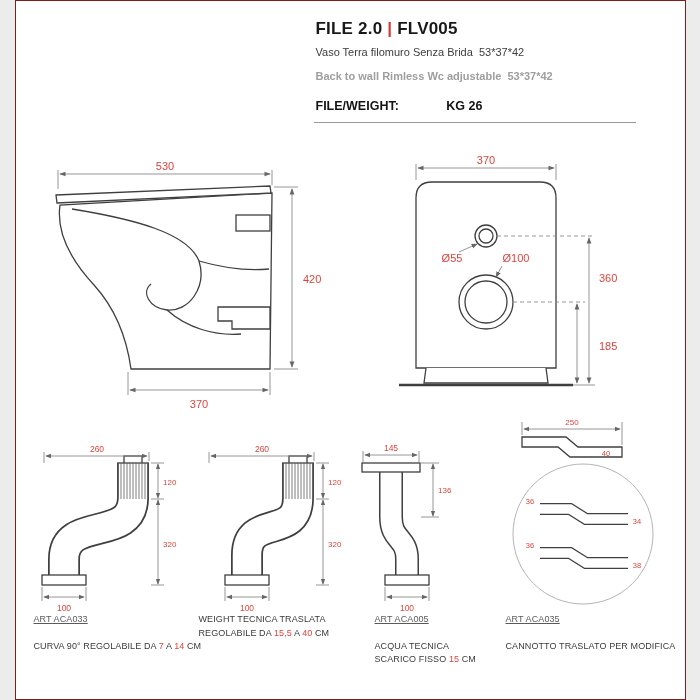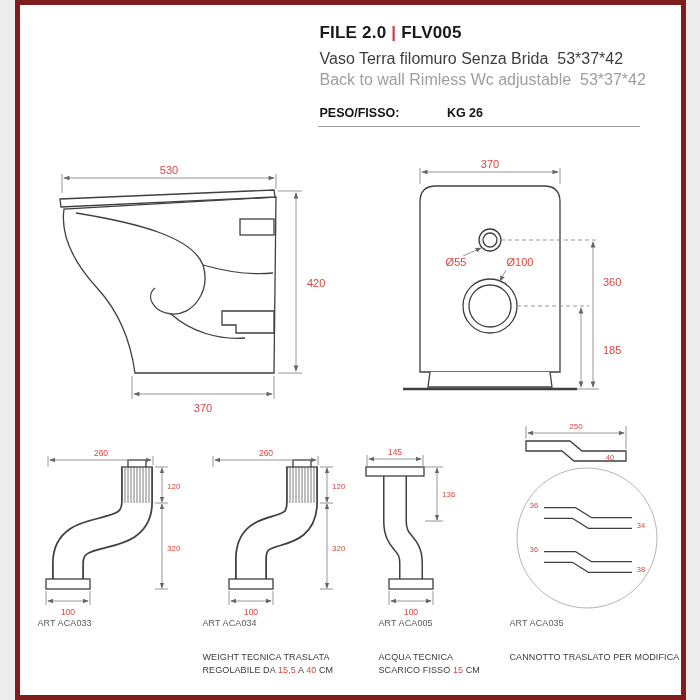--- a/index.html
+++ b/index.html
@@ -1,25 +1,25 @@
 <!DOCTYPE html>
 <html><head>
 <meta charset="utf-8">
 <style>
   *{margin:0;padding:0;box-sizing:border-box;}
   html,body{background:#ececec;}
   body{font-family:"Liberation Sans",sans-serif;}
-  .page{position:relative;width:671px;height:700px;background:#ffffff;border:5px solid #7f1d1d;margin:0 auto;overflow:hidden;}
+  .page{position:relative;width:671px;height:700px;background:#ffffff;border:1px solid #7f1d1d;margin:0 auto;overflow:hidden;}
 
   
   .hdr{position:absolute;left:300px;top:18px;width:330px;}
   .title{font-size:17px;font-weight:bold;color:#191919;letter-spacing:.2px;}
   .title .sep{color:#cf3b3b;margin:0 5px;font-weight:bold;}
-  .sub{font-size:16px;color:#3d3d3d;margin-top:7px;white-space:pre;}
-  .sub.en{color:#9e9e9e;margin-top:3px;}
+  .sub{font-size:11px;color:#3d3d3d;margin-top:7px;white-space:pre;}
+  .sub.en{color:#9e9e9e;margin-top:12px;font-weight:bold;}
   .weight{margin-top:17px;font-size:12.5px;font-weight:bold;color:#141414;}
   .weight .wv{margin-left:26px;padding-left:18px;}
   .rule{position:absolute;left:-2px;top:103px;width:322px;height:1px;background:#9a9a9a;}
 
   
   svg.draw{position:absolute;overflow:visible;}
   .dl{stroke:#8a8a8a;stroke-width:0.9;fill:none;}
   .dsh{stroke:#8a8a8a;stroke-width:0.9;fill:none;stroke-dasharray:4 3;}
   .ln{stroke:#3f3f3f;stroke-width:1.3;fill:none;}
   .fw{fill:#ffffff;stroke:#3f3f3f;stroke-width:1.3;}
@@ -27,36 +27,36 @@
   .pI{stroke:#ffffff;fill:none;}
   .ribs{stroke:#5c5c5c;stroke-width:0.8;fill:none;}
   text.dim{fill:#d8463d;font-size:11px;text-anchor:middle;font-family:"Liberation Sans",sans-serif;}
   text.d9{font-size:8.5px;}
   text.d8{font-size:8px;}
   text.d7{font-size:7.5px;}
   text.as{text-anchor:start;}
 
   
   .cap{position:absolute;top:612px;font-size:9px;color:#3a3a3a;line-height:1.5;letter-spacing:.1px;}
-  .cap .art{color:#5a5a5a;margin-bottom:20px;}
+  .cap .art{color:#5a5a5a;margin-bottom:13px;text-decoration:underline;}
   .rd{color:#d8463d;}
 </style>
 </head>
 <body>
 
 <div class="page">
 
   <header class="hdr">
     <div class="title">
       <span>FILE 2.0</span><span class="sep">|</span><span>FLV005</span>
     </div>
     <div class="sub">Vaso Terra filomuro Senza Brida  53*37*42</div>
     <div class="sub en">Back to wall Rimless Wc adjustable  53*37*42</div>
     <div class="weight">
-      <span class="wl">PESO/FISSO:</span>
+      <span class="wl">FILE/WEIGHT:</span>
       <span class="wv">KG 26</span>
     </div>
     <div class="rule"></div>
   </header>
 
   <svg class="draw" style="left:20px;top:158px" width="300" height="265" viewBox="0 0 300 265">
     <defs>
       <marker id="arS" viewBox="0 0 8 8" refX="7" refY="4" markerWidth="7" markerHeight="7" orient="auto-start-reverse">
         <path d="M0,1L8,4L0,7Z" fill="#666"></path>
       </marker>
@@ -259,24 +259,24 @@
     <text class="dim d8" x="66" y="8">250</text>
     <text class="dim d7" x="100" y="38.5">40</text>
     <text class="dim d7" x="24" y="87">36</text>
     <text class="dim d7" x="131" y="107">34</text>
     <text class="dim d7" x="24" y="131">36</text>
     <text class="dim d7" x="131" y="151">38</text>
   </svg>
 
   <div class="cap" style="left:18px;width:172px">
     <div class="art">ART ACA033</div>
+    <div><span>CURVA 90° REGOLABILE DA </span><span class="rd">7</span><span> A </span><span class="rd">14</span><span> CM</span></div>
   </div>
 
   <div class="cap" style="left:183px;width:160px">
-    <div class="art">ART ACA034</div>
     <div>WEIGHT TECNICA TRASLATA</div>
     <div><span>REGOLABILE DA </span><span class="rd">15,5</span><span> A </span><span class="rd">40</span><span> CM</span></div>
   </div>
 
   <div class="cap" style="left:359px;width:135px">
     <div class="art">ART ACA005</div>
     <div>ACQUA TECNICA</div>
     <div><span>SCARICO FISSO </span><span class="rd">15</span><span> CM</span></div>
   </div>
 

